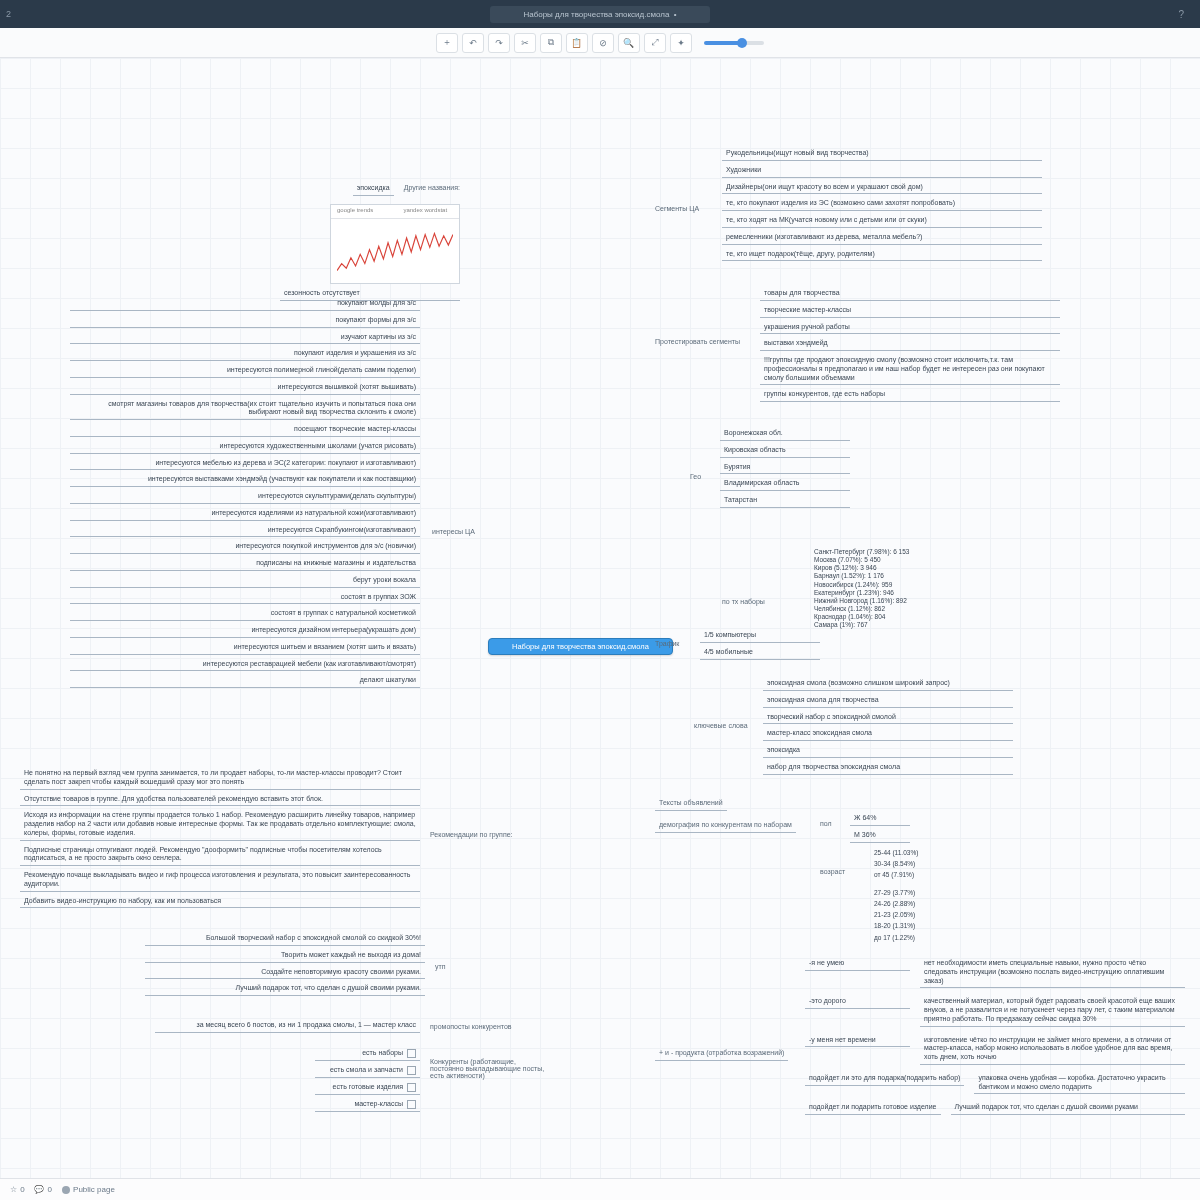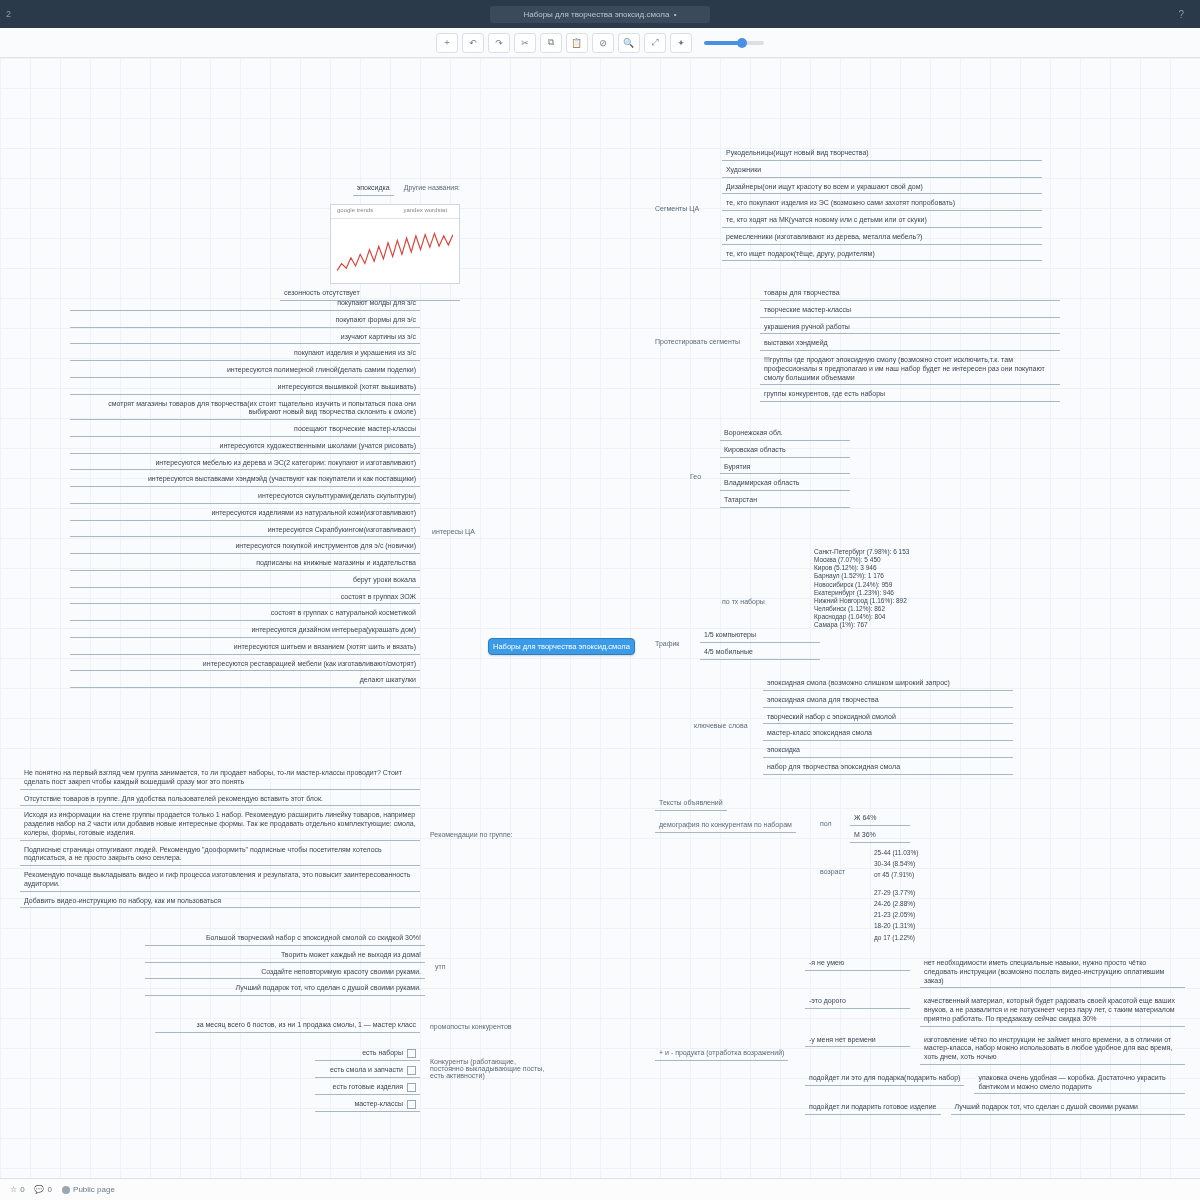--- a/index.html
+++ b/index.html
@@ -6,21 +6,21 @@
   html, body { width: 1200px; height: 1200px; font-family: -apple-system, Helvetica, Arial, sans-serif; font-size: 7px; color: #333; background: #f5f6f8; }
   .topbar { height: 28px; background: #2b3a4a; display: flex; align-items: center; justify-content: center; position: relative; }
   .title-input { background: #3a4a5a; color: #b8c4cf; border: none; padding: 4px 10px; width: 220px; font-size: 8px; border-radius: 3px; text-align: center; }
   .help-icon { position: absolute; right: 16px; color: #8a98a6; font-size: 10px; }
   .left-num { position: absolute; left: 6px; color: #8a98a6; font-size: 9px; }
   .toolbar { height: 30px; background: #fafbfc; border-bottom: 1px solid #e0e3e8; display:flex; align-items:center; justify-content:center; gap:4px; }
   .tbtn { width: 22px; height: 20px; border:1px solid #dbe0e5; background:#fff; border-radius:3px; display:flex; align-items:center; justify-content:center; color:#6b7a89; font-size:9px; }
   .slider { width: 60px; height: 4px; background: linear-gradient(to right,#4a90e2 60%, #dbe0e5 60%); border-radius:2px; margin-left:8px; position:relative; }
   .slider::after { content:""; width:10px; height:10px; border-radius:50%; background:#4a90e2; position:absolute; left:55%; top:-3px; }
   .canvas { position: relative; width: 1200px; height: 1120px; background-image: linear-gradient(#eef1f5 1px, transparent 1px), linear-gradient(90deg, #eef1f5 1px, transparent 1px); background-size: 30px 30px; background-color:#fafbfd; overflow:hidden; }
-  .root { position:absolute; left:488px; top:580px; background:#3b9be8; color:#fff; border:1px solid #2c7dbc; border-radius:4px; padding:3px 4px; font-size:7.5px; box-shadow:0 1px 2px rgba(0,0,0,.15); }
+  .root { position:absolute; left:488px; top:580px; background:#3b9be8; color:#fff; border:1px solid #2c7dbc; border-radius:4px; padding:3px 23px; font-size:7.5px; box-shadow:0 1px 2px rgba(0,0,0,.15); }
   .col { position:absolute; display:flex; flex-direction:column; gap:4px; }
   .node { border-bottom: 1px solid #a9b6c4; padding: 1px 4px 2px 4px; color:#3a4654; white-space:normal; line-height:1.25; }
   .label { color:#5b6a79; font-size:7px; white-space:nowrap; }
   .thumb { width:130px; height:80px; border:1px solid #cfd6de; background:#fff; margin-top:4px; position:relative; }
   .thumb .hdr { height:14px; border-bottom:1px solid #e0e3e8; display:flex; gap:30px; padding:2px 6px; font-size:6px; color:#888; }
   .thumb .spark { position:absolute; left:6px; right:6px; bottom:6px; top:22px; }
   .thumb .spark svg { width:100%; height:100%; }
   .obj-icon { display:inline-block; width:9px; height:9px; border:1px solid #9aa6b2; margin-left:4px; vertical-align:middle; }
   .footer { position:absolute; left:0; right:0; bottom:0; height:22px; background:#fcfcfd; border-top:1px solid #e0e3e8; display:flex; align-items:center; gap:10px; padding:0 10px; font-size:8px; color:#6b7a89; }
   .footer .st { display:flex; align-items:center; gap:3px; }

